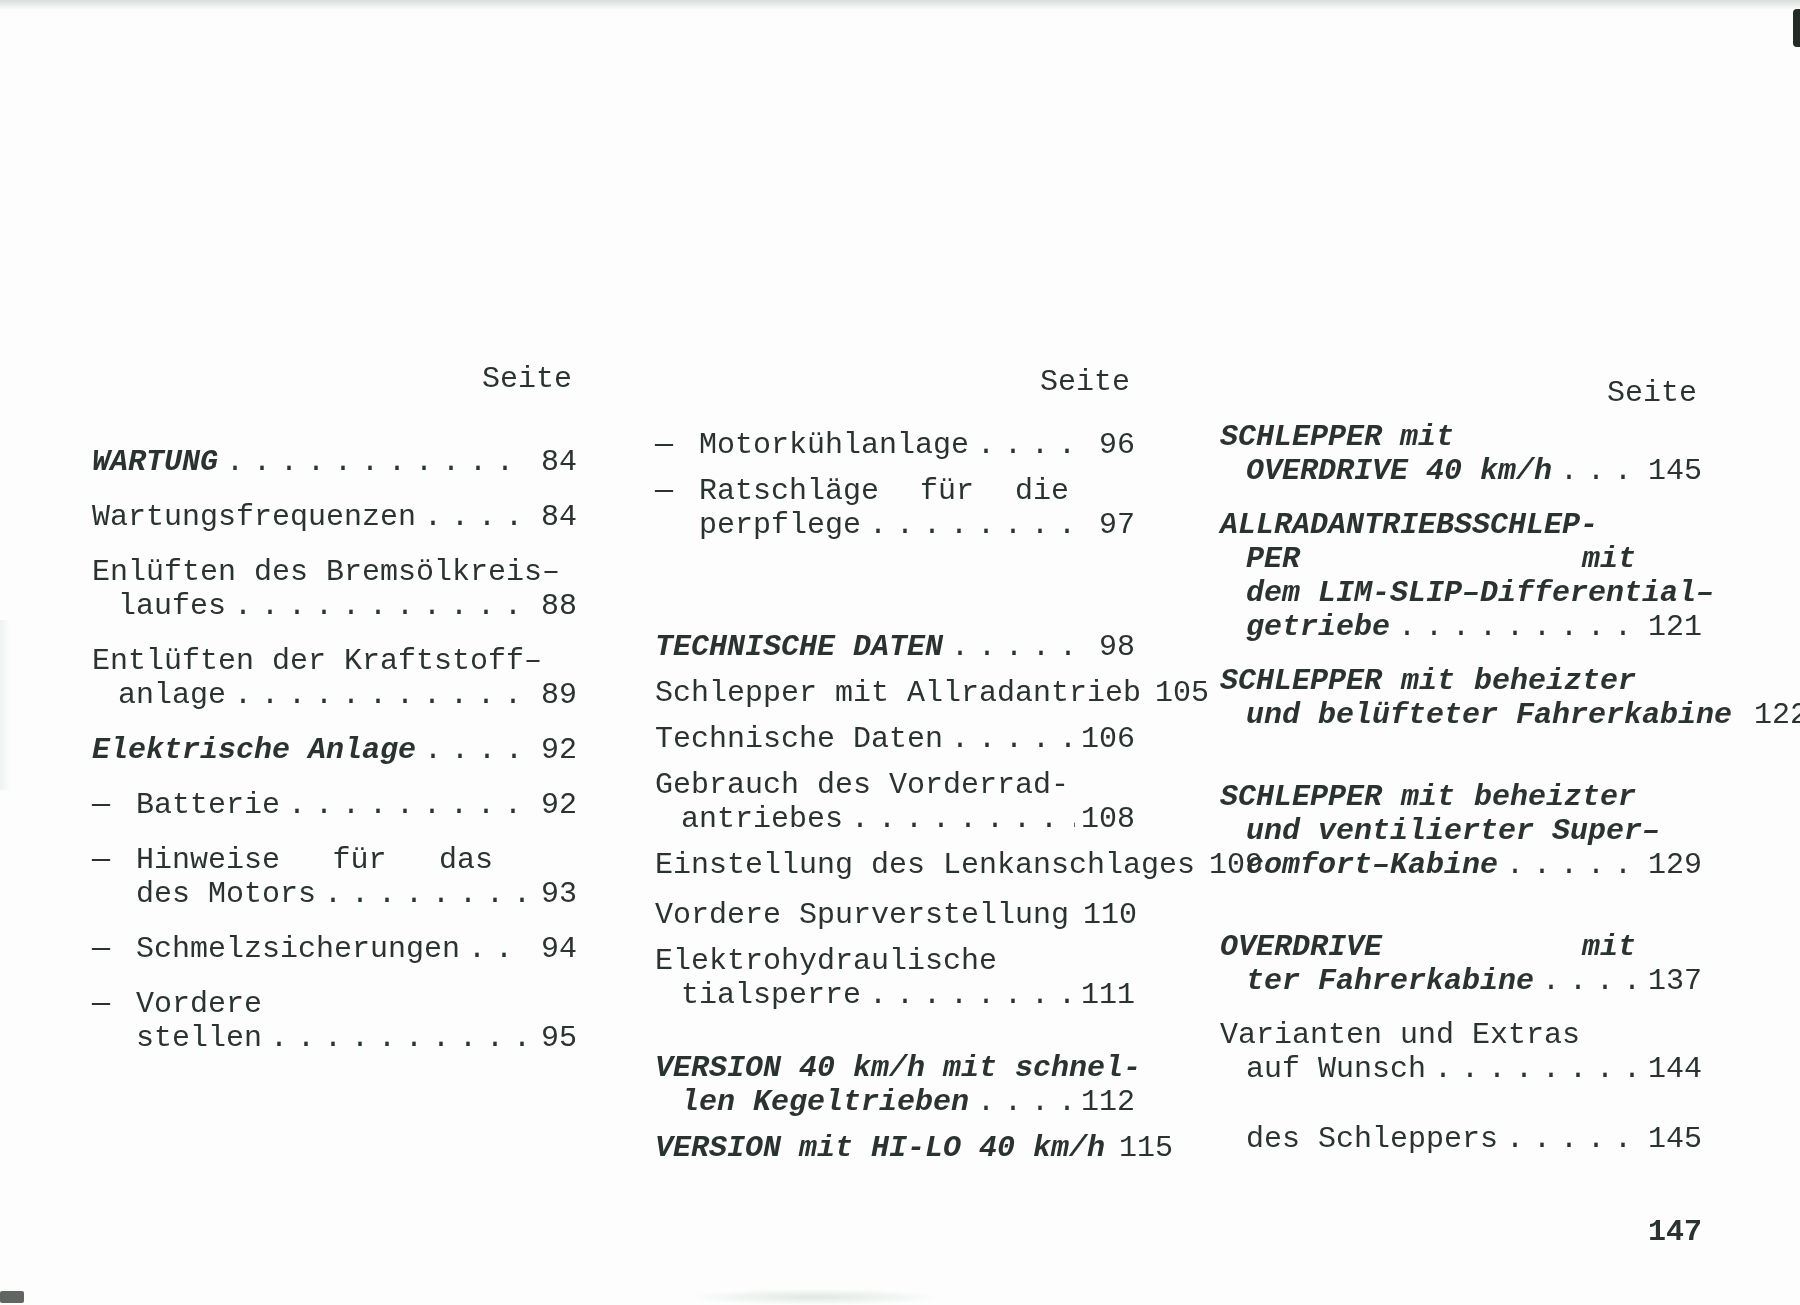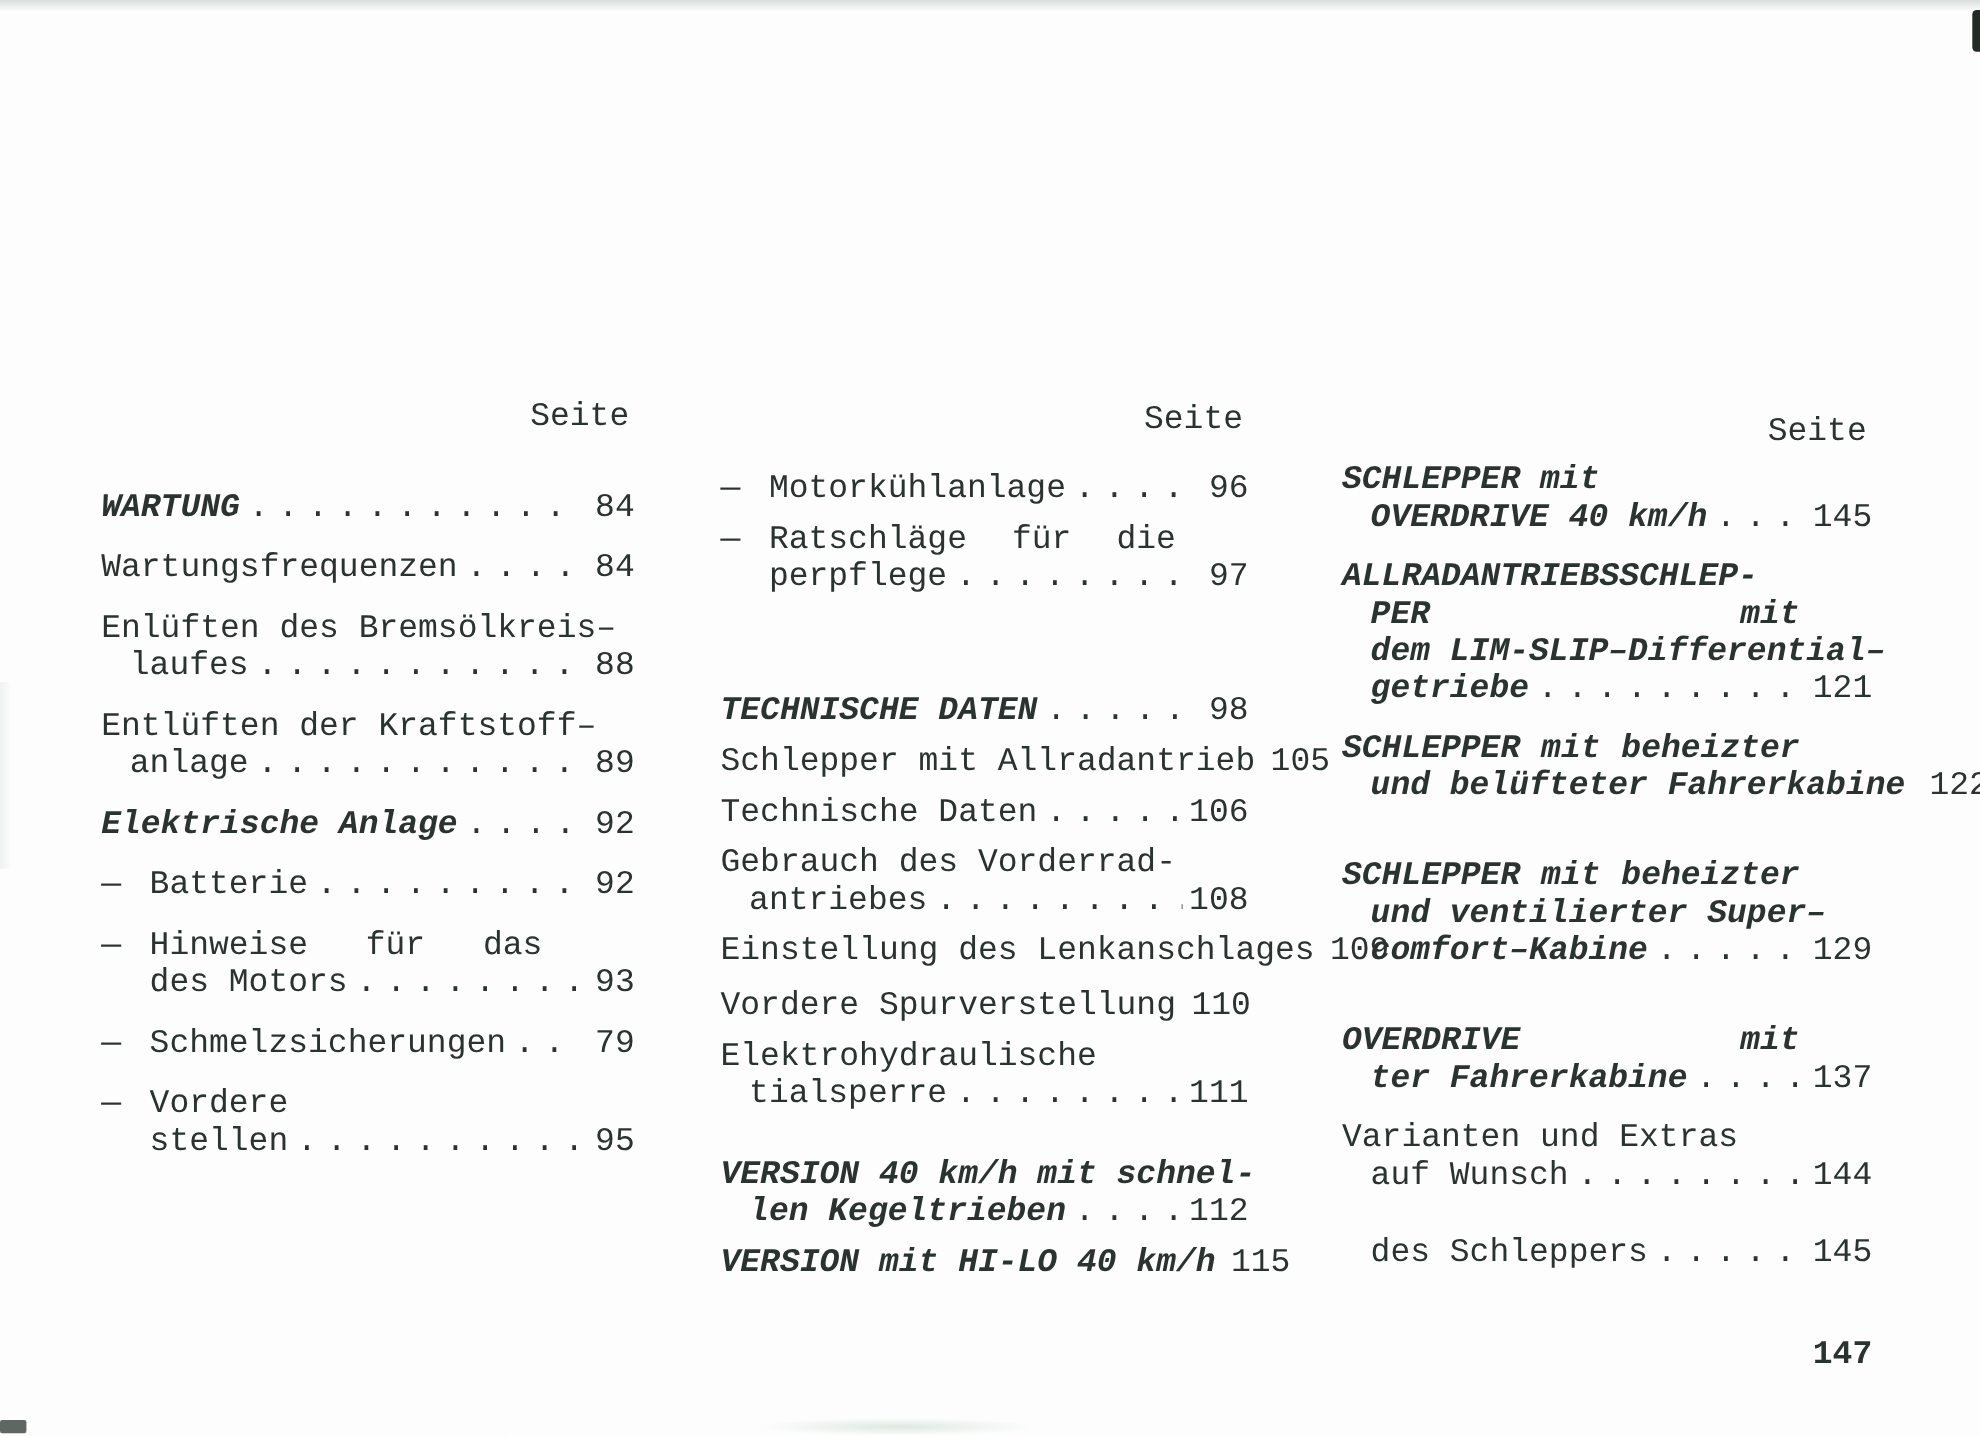--- a/index.html
+++ b/index.html
@@ -152,21 +152,21 @@
             <span class="txt">des Motors</span>
             <span class="dots">..........................................................................................</span>
             <span class="pnum">93</span>
           </div>
         </div>
         <div class="item dash">
           <div class="line">
             <span class="dash-mark">—</span>
             <span class="txt">Schmelzsicherungen</span>
             <span class="dots">..........................................................................................</span>
-            <span class="pnum">79</span>
+            <span class="pnum">94</span>
           </div>
         </div>
         <div class="item dash">
           <div class="line justify">
             <span class="dash-mark">—</span>
             <span class="txt">Vordere Scheinwerfer ein-</span>
           </div>
           <div class="line indent">
             <span class="txt">stellen</span>
             <span class="dots">..........................................................................................</span>

